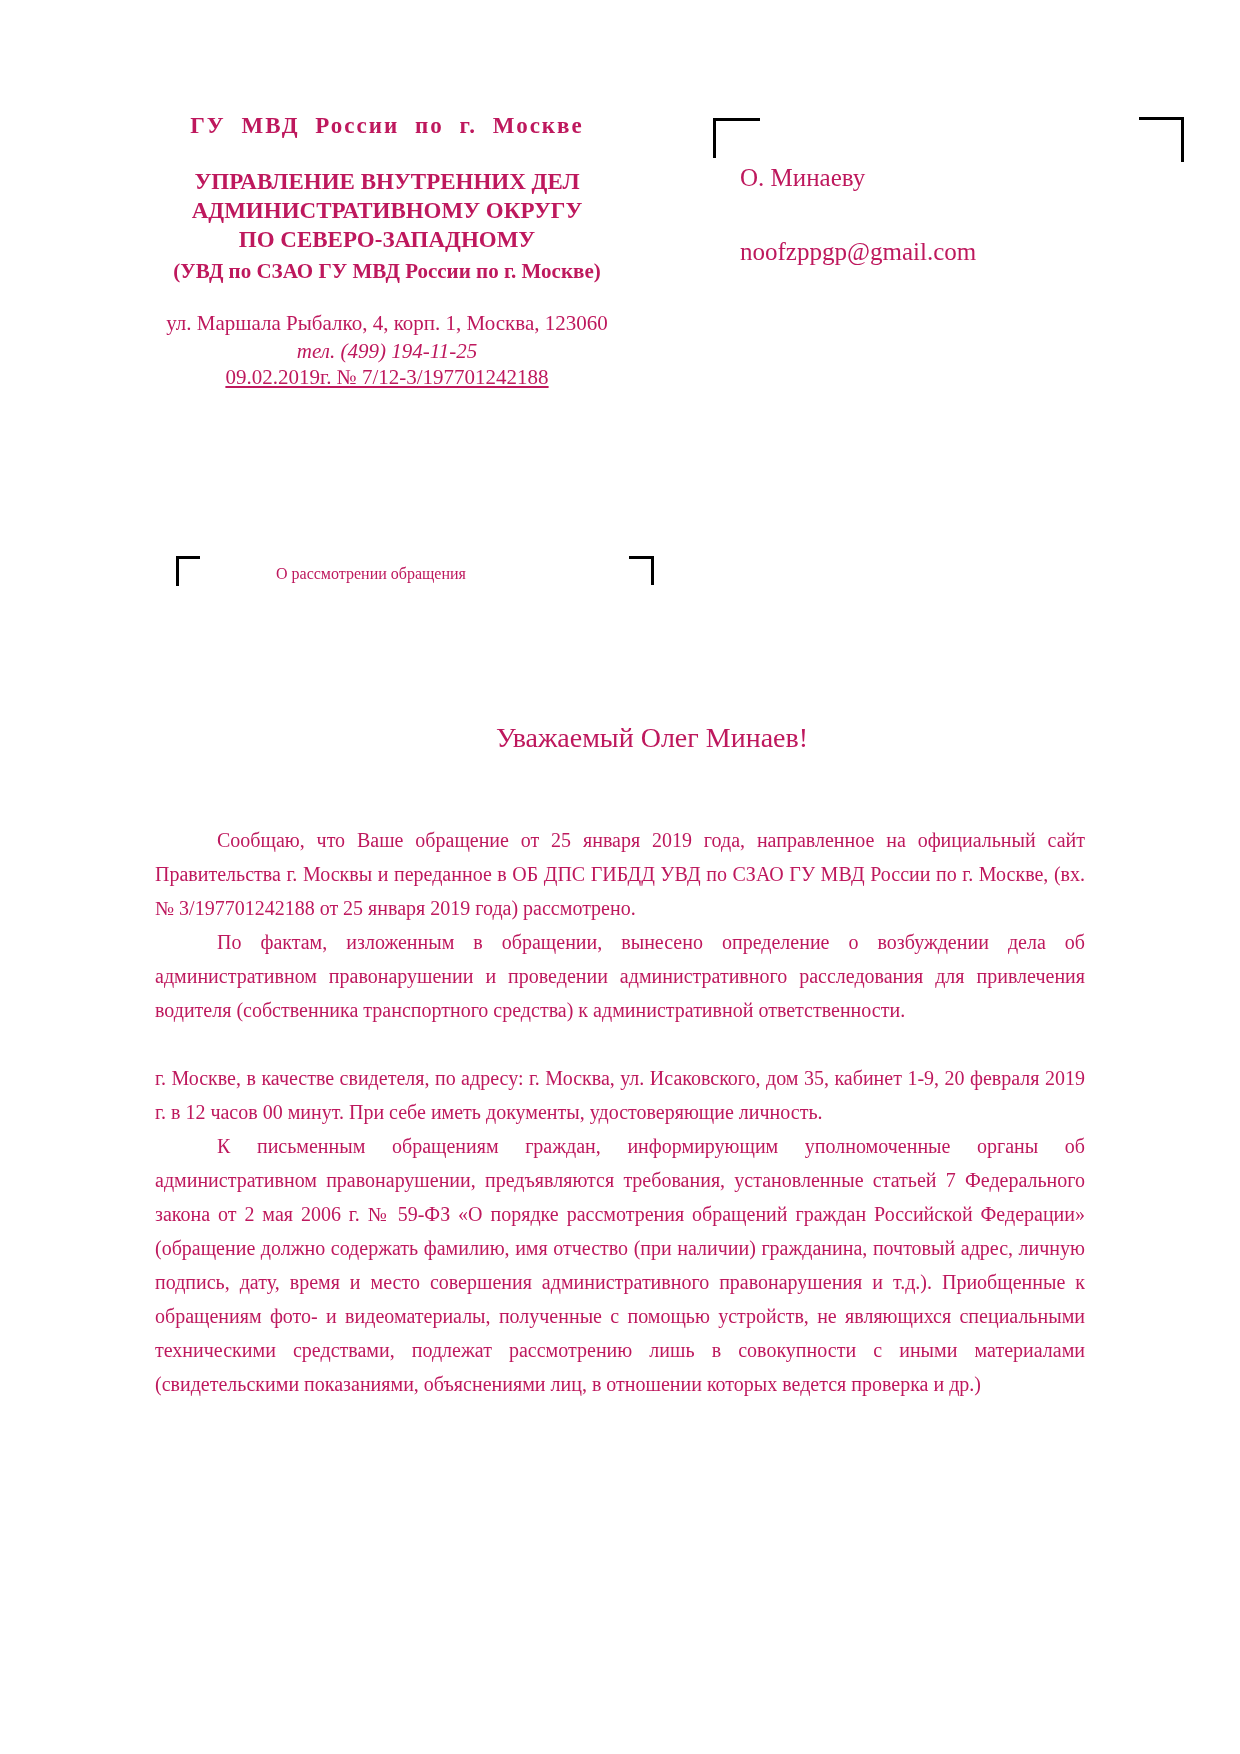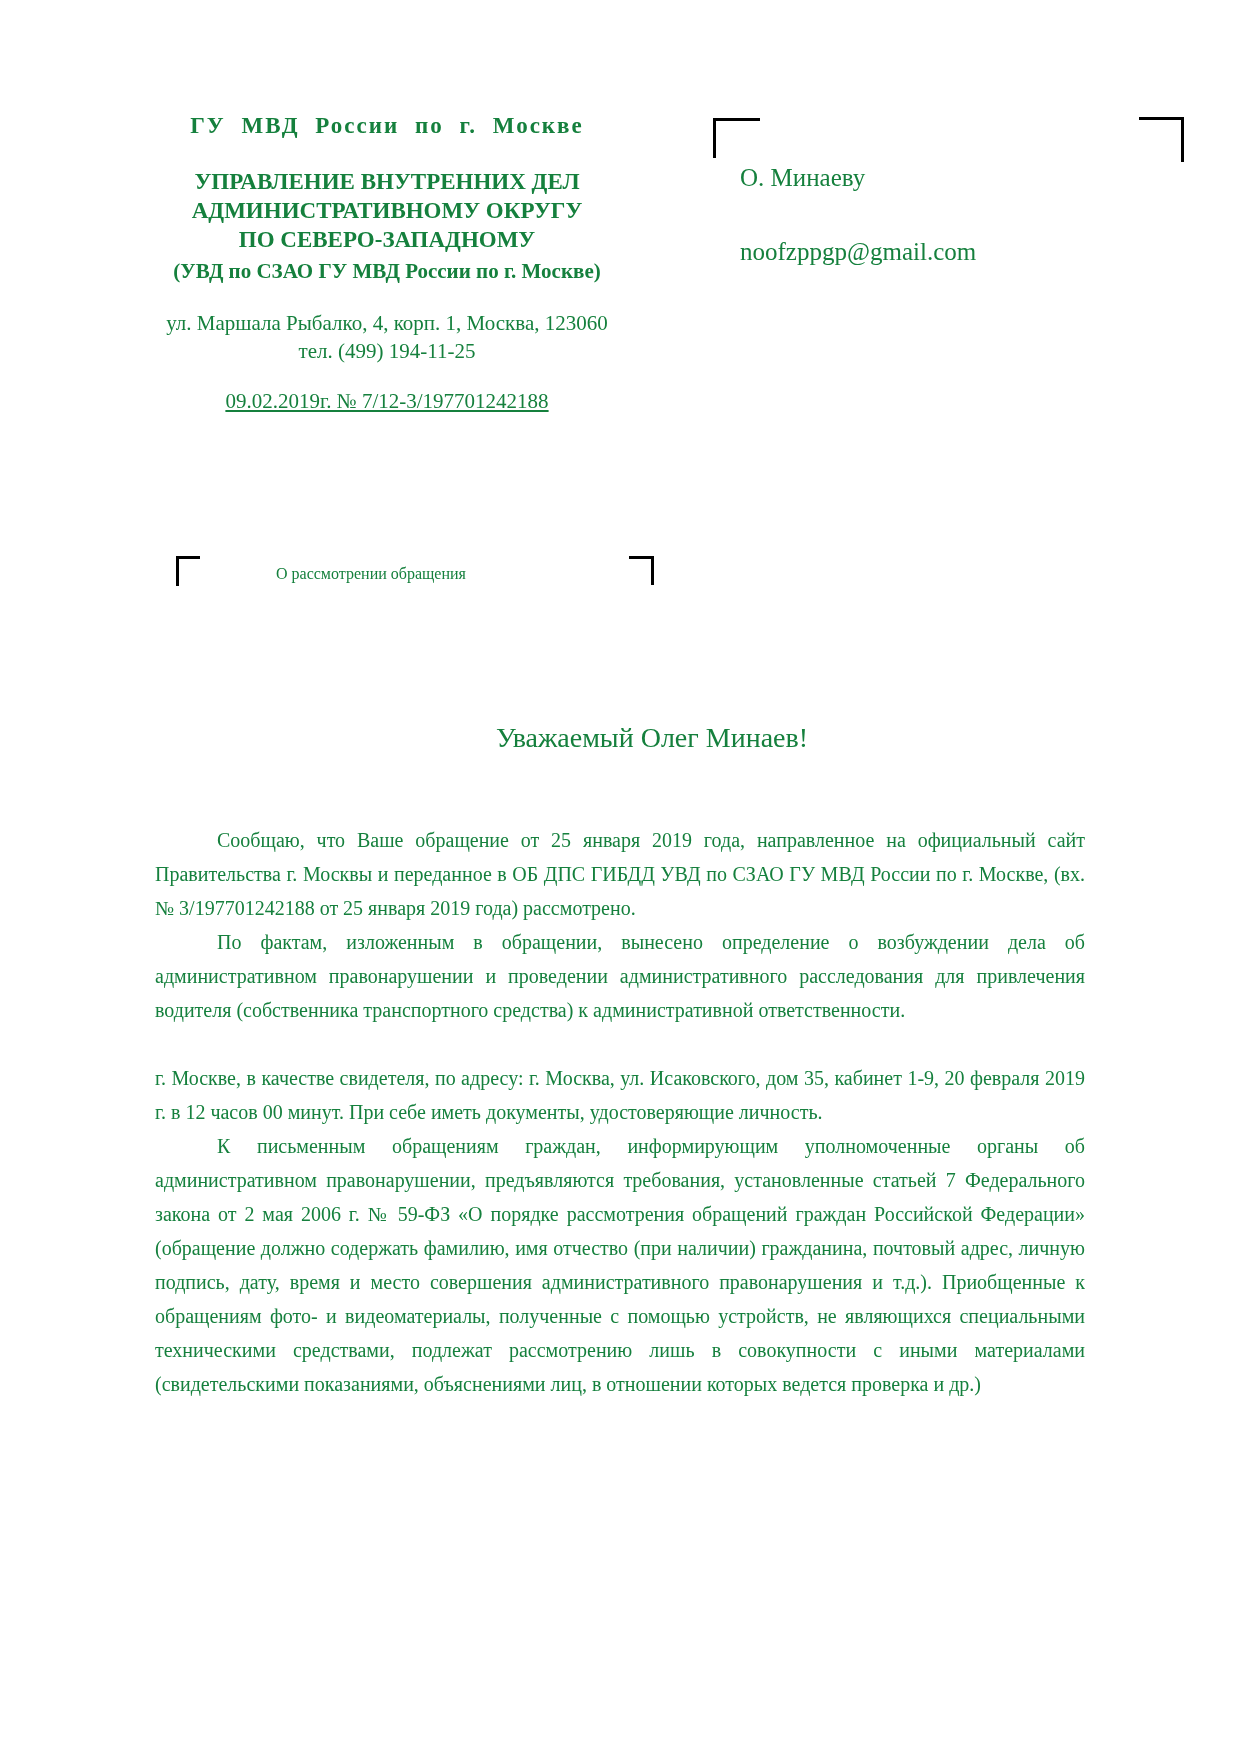--- a/index.html
+++ b/index.html
@@ -1,41 +1,41 @@
 <!DOCTYPE html>
 <html lang="ru"><head>
 <meta charset="utf-8">
 <style>
   html, body { margin: 0; padding: 0; background: #ffffff; }
   .page {
     position: relative;
     width: 1240px;
     height: 1754px;
     background: #ffffff;
-    color: #15803d;
+    color: #be185d;
     font-family: "Liberation Serif", "DejaVu Serif", serif;
     overflow: hidden;
     border-radius: 31px;
   }
 
   
   .corner { position: absolute; }
   .corner-recipient-left  { left: 713px;  top: 118px; width: 44px; height: 37px; border-top: 3px solid #000; border-left: 3px solid #000; }
   .corner-page-right      { left: 1139px; top: 117px; width: 42px; height: 42px; border-top: 3px solid #000; border-right: 3px solid #000; }
   .corner-subject-left    { left: 176px;  top: 556px; width: 21px; height: 27px; border-top: 3px solid #000; border-left: 3px solid #000; }
   .corner-subject-right   { left: 629px;  top: 556px; width: 22px; height: 26px; border-top: 3px solid #000; border-right: 3px solid #000; }
 
   
   .sender { position: absolute; left: 140px; top: 112px; width: 494px; text-align: center; }
   .sender .org-top  { font-weight: bold; font-size: 23px; line-height: 28px; letter-spacing: 2px; word-spacing: 8px; margin-bottom: 27px; }
   .sender .org-line { font-weight: bold; font-size: 23px; line-height: 29px; }
   .sender .org-sub  { font-weight: bold; font-size: 21px; line-height: 27px; margin-top: 4px; }
   .sender .addr     { font-size: 21px; line-height: 28px; margin-top: 24px; }
-  .sender .phone    { font-size: 21px; line-height: 28px; }
-  .sender .ref-wrap { margin-top: 24px; }
+  .sender .phone    { font-size: 21px; line-height: 28px; font-style: italic; }
+  .sender .ref-wrap { }
   .sender .ref      { display: inline-block; font-size: 21px; text-decoration: underline; }
 
   
   .recipient { position: absolute; left: 740px; top: 163px; font-size: 25px; line-height: 30px; }
   .recipient .email { margin-top: 44px; }
 
   
   .subject { position: absolute; left: 276px; top: 565px; font-size: 16px; }
 
   

